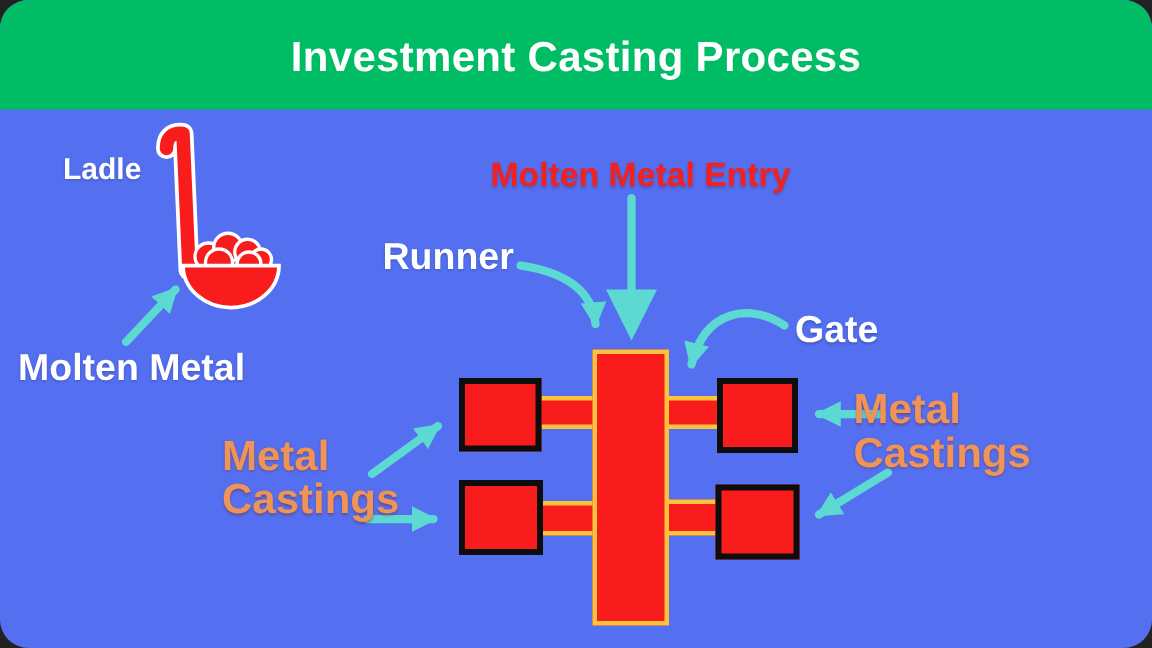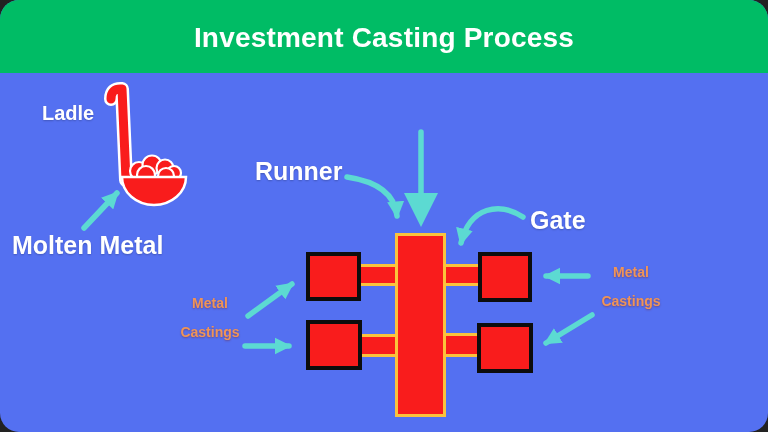--- a/index.html
+++ b/index.html
@@ -61,22 +61,22 @@
     color:var(--label-white,#fff);
     text-shadow:0 1px 2px rgba(0,0,0,.22);
   }
   #ladle-label{left:42px;top:102px;font-size:20px;}
   #molten-metal-label{left:12px;top:231px;font-size:25px;}
   #entry-label{left:427px;top:104px;font-size:22.5px;transform:translateX(-50%);
     color:var(--entry-label-red,#F32020);text-shadow:0 1px 2px rgba(80,0,0,.25);}
   #runner-label{left:255px;top:157px;font-size:25px;}
   #gate-label{left:530px;top:206px;font-size:25px;}
   .castings-lbl{
-    position:absolute;width:124px;text-align:center;z-index:5;
-    font-weight:bold;font-size:14px;line-height:29px;
+    position:absolute;width:124px;z-index:5;
+    font-weight:bold;font-size:28px;line-height:29px;
     color:var(--castings-label-orange,#EF9457);
     text-shadow:0 1px 2px rgba(120,30,30,.45);
   }
   #castings-left-label{left:148px;top:289px;}
   #castings-right-label{left:569px;top:258px;}
 </style>
 </head>
 <body>
 
 <div id="frame">
@@ -128,20 +128,21 @@
 
     <path class="arrow" d="M248,316 L292,284" marker-end="url(#ah)"></path>
     <path class="arrow" d="M245,346 L289,346" marker-end="url(#ah)"></path>
 
     <path class="arrow" d="M588,276 L546,276" marker-end="url(#ah)"></path>
     <path class="arrow" d="M592,315 L546,343" marker-end="url(#ah)"></path>
   </svg>
 
   <div class="lbl" id="ladle-label">Ladle</div>
   <div class="lbl" id="molten-metal-label">Molten Metal</div>
+  <div class="lbl" id="entry-label">Molten Metal Entry</div>
   <div class="lbl" id="runner-label">Runner</div>
   <div class="lbl" id="gate-label">Gate</div>
 
   <div class="castings-lbl" id="castings-left-label">
     <span style="display:block">Metal</span>
     <span style="display:block">Castings</span>
   </div>
 
   <div class="castings-lbl" id="castings-right-label">
     <span style="display:block">Metal</span>

